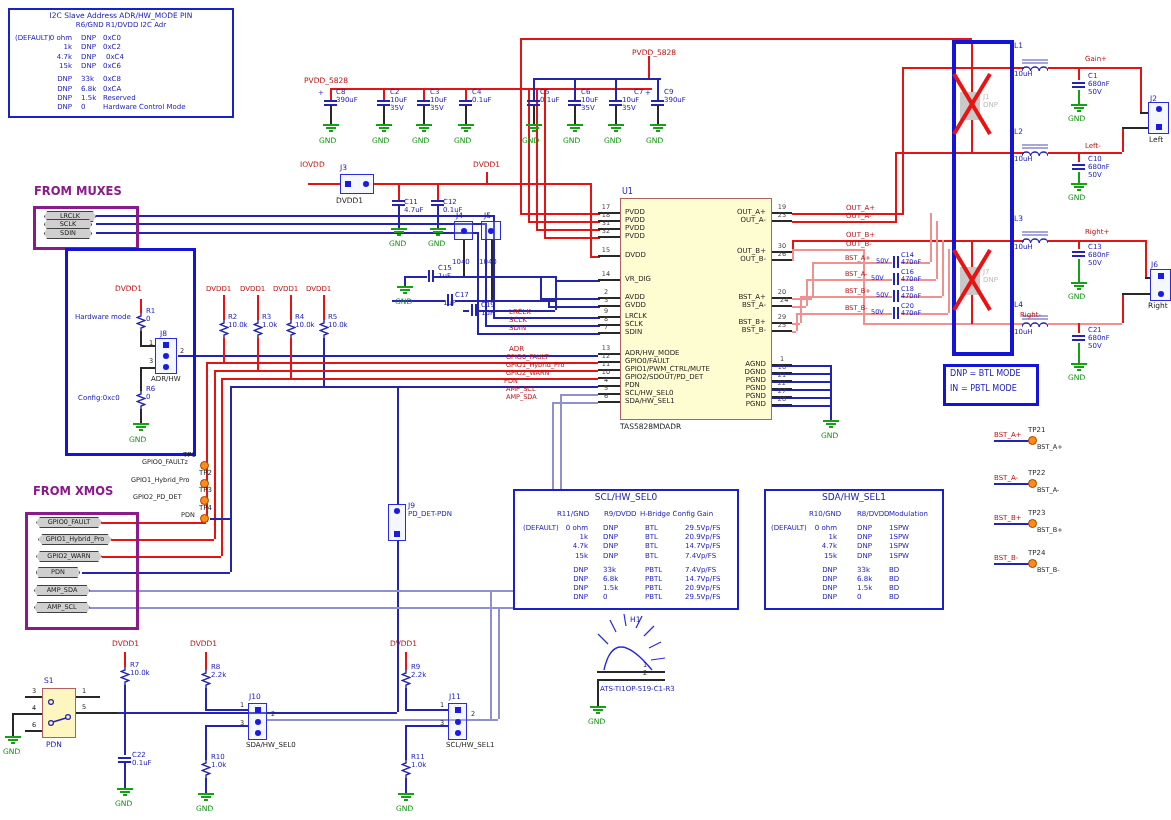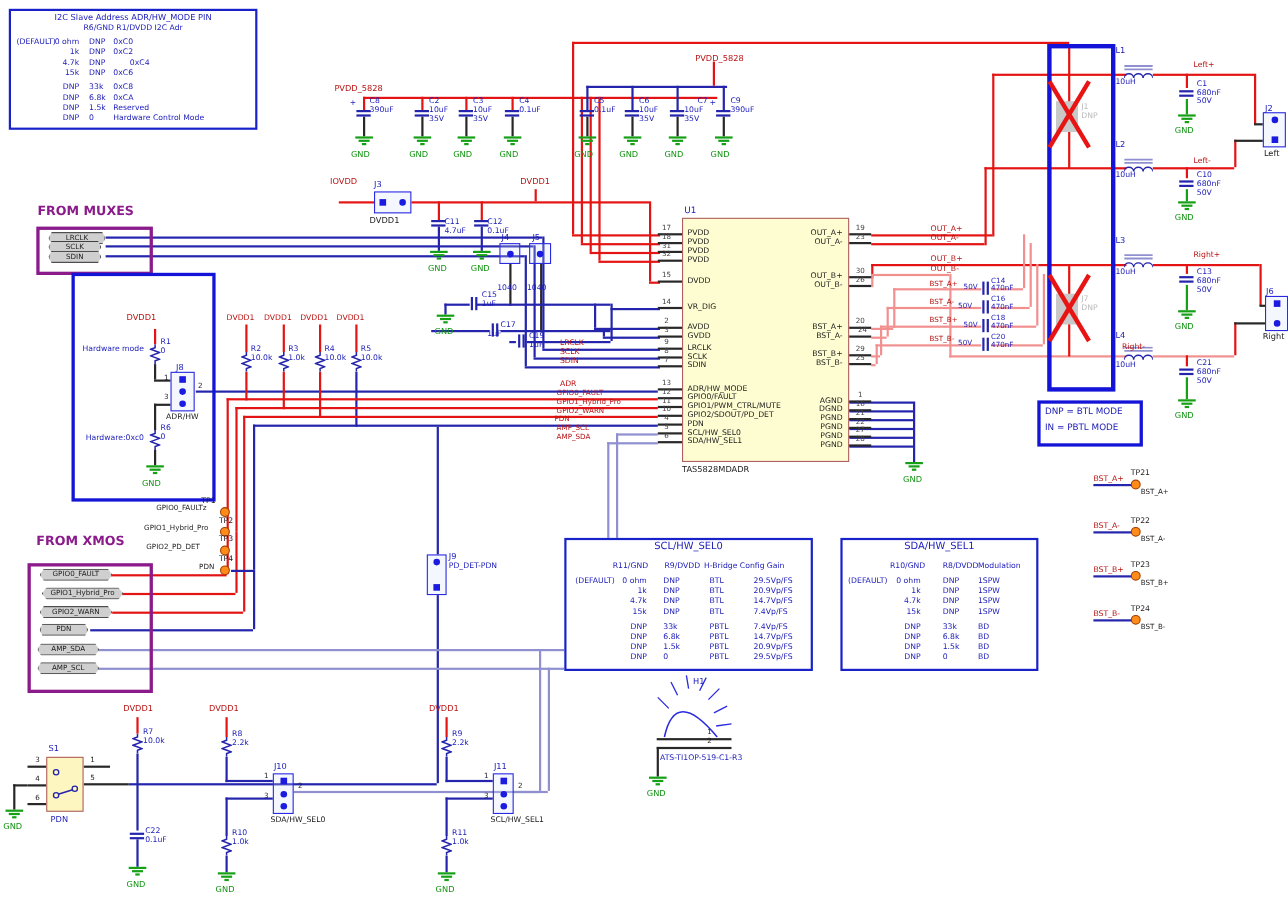--- a/index.html
+++ b/index.html
@@ -642,21 +642,21 @@
     <div class="a lb" style="left: 8px; top: 22px; width: 226px; text-align: center; color: rgb(26, 26, 184); font-size: 7px;">R6/GND R1/DVDD I2C Adr</div>
     <div class="a lb" style="left: 15px; top: 35px; color: rgb(26, 26, 184); font-size: 7px;">(DEFAULT)</div>
     <div class="a lb" style="top: 35px; color: rgb(26, 26, 184); font-size: 7px; left: 12px; width: 60px; text-align: right;">0 ohm</div>
     <div class="a lb" style="top: 35px; color: rgb(26, 26, 184); font-size: 7px; left: 81px;">DNP</div>
     <div class="a lb" style="top: 35px; color: rgb(26, 26, 184); font-size: 7px; left: 103px;">0xC0</div>
     <div class="a lb" style="top: 44.3px; color: rgb(26, 26, 184); font-size: 7px; left: 12px; width: 60px; text-align: right;">1k</div>
     <div class="a lb" style="top: 44.3px; color: rgb(26, 26, 184); font-size: 7px; left: 81px;">DNP</div>
     <div class="a lb" style="top: 44.3px; color: rgb(26, 26, 184); font-size: 7px; left: 103px;">0xC2</div>
     <div class="a lb" style="top: 53.6px; color: rgb(26, 26, 184); font-size: 7px; left: 12px; width: 60px; text-align: right;">4.7k</div>
     <div class="a lb" style="top: 53.6px; color: rgb(26, 26, 184); font-size: 7px; left: 81px;">DNP</div>
-    <div class="a lb" style="top: 53.6px; color: rgb(26, 26, 184); font-size: 7px; left: 118px;">0xC4</div>
+    <div class="a lb" style="top: 53.6px; color: rgb(26, 26, 184); font-size: 7px; left: 106px;">0xC4</div>
     <div class="a lb" style="top: 62.9px; color: rgb(26, 26, 184); font-size: 7px; left: 12px; width: 60px; text-align: right;">15k</div>
     <div class="a lb" style="top: 62.9px; color: rgb(26, 26, 184); font-size: 7px; left: 81px;">DNP</div>
     <div class="a lb" style="top: 62.9px; color: rgb(26, 26, 184); font-size: 7px; left: 103px;">0xC6</div>
     <div class="a lb" style="top: 76.2px; color: rgb(26, 26, 184); font-size: 7px; left: 12px; width: 60px; text-align: right;">DNP</div>
     <div class="a lb" style="top: 76.2px; color: rgb(26, 26, 184); font-size: 7px; left: 81px;">33k</div>
     <div class="a lb" style="top: 76.2px; color: rgb(26, 26, 184); font-size: 7px; left: 103px;">0xC8</div>
     <div class="a lb" style="top: 85.5px; color: rgb(26, 26, 184); font-size: 7px; left: 12px; width: 60px; text-align: right;">DNP</div>
     <div class="a lb" style="top: 85.5px; color: rgb(26, 26, 184); font-size: 7px; left: 81px;">6.8k</div>
     <div class="a lb" style="top: 85.5px; color: rgb(26, 26, 184); font-size: 7px; left: 103px;">0xCA</div>
     <div class="a lb" style="top: 94.8px; color: rgb(26, 26, 184); font-size: 7px; left: 12px; width: 60px; text-align: right;">DNP</div>
@@ -757,21 +757,21 @@
     <div class="a lb" style="left: 506px; top: 386px; color: rgb(184, 20, 20); font-size: 6.5px;">AMP_SCL</div>
     <div class="a lb" style="left: 506px; top: 394px; color: rgb(184, 20, 20); font-size: 6.5px;">AMP_SDA</div>
     <div class="a lb" style="left: 846px; top: 205px; color: rgb(184, 20, 20); font-size: 7px;">OUT_A+</div>
     <div class="a lb" style="left: 846px; top: 213px; color: rgb(184, 20, 20); font-size: 7px;">OUT_A-</div>
     <div class="a lb" style="left: 846px; top: 232px; color: rgb(184, 20, 20); font-size: 7px;">OUT_B+</div>
     <div class="a lb" style="left: 846px; top: 241px; color: rgb(184, 20, 20); font-size: 7px;">OUT_B-</div>
     <div class="a lb" style="left: 845px; top: 255px; color: rgb(184, 20, 20); font-size: 6.5px;">BST_A+</div>
     <div class="a lb" style="left: 845px; top: 271px; color: rgb(184, 20, 20); font-size: 6.5px;">BST_A-</div>
     <div class="a lb" style="left: 845px; top: 288px; color: rgb(184, 20, 20); font-size: 6.5px;">BST_B+</div>
     <div class="a lb" style="left: 845px; top: 305px; color: rgb(184, 20, 20); font-size: 6.5px;">BST_B-</div>
-    <div class="a lb" style="left: 1085px; top: 56px; color: rgb(184, 20, 20); font-size: 7px;">Left+</div>
+    <div class="a lb" style="left: 1085px; top: 56px; color: rgb(184, 20, 20); font-size: 7px;">Gain+</div>
     <div class="a lb" style="left: 1085px; top: 143px; color: rgb(184, 20, 20); font-size: 7px;">Left-</div>
     <div class="a lb" style="left: 1085px; top: 229px; color: rgb(184, 20, 20); font-size: 7px;">Right+</div>
     <div class="a lb" style="left: 1020px; top: 312px; color: rgb(184, 20, 20); font-size: 7px;">Right-</div>
     <div class="a lb" style="left: 994px; top: 432px; color: rgb(184, 20, 20); font-size: 7px;">BST_A+</div>
     <div class="a lb" style="left: 994px; top: 475px; color: rgb(184, 20, 20); font-size: 7px;">BST_A-</div>
     <div class="a lb" style="left: 994px; top: 515px; color: rgb(184, 20, 20); font-size: 7px;">BST_B+</div>
     <div class="a lb" style="left: 994px; top: 555px; color: rgb(184, 20, 20); font-size: 7px;">BST_B-</div>
     <div class="a lb" style="left: 336px; top: 89px; color: rgb(26, 26, 184); font-size: 7px;">C8</div>
     <div class="a lb" style="left: 336px; top: 97px; color: rgb(26, 26, 184); font-size: 7px;">390uF</div>
     <div class="a lb" style="left: 390px; top: 89px; color: rgb(26, 26, 184); font-size: 7px;">C2</div>
@@ -829,21 +829,21 @@
     <div class="a lb" style="left: 211px; top: 754px; color: rgb(26, 26, 184); font-size: 7px;">R10</div>
     <div class="a lb" style="left: 211px; top: 762px; color: rgb(26, 26, 184); font-size: 7px;">1.0k</div>
     <div class="a lb" style="left: 411px; top: 754px; color: rgb(26, 26, 184); font-size: 7px;">R11</div>
     <div class="a lb" style="left: 411px; top: 762px; color: rgb(26, 26, 184); font-size: 7px;">1.0k</div>
     <div class="a lb" style="left: 160px; top: 330px; color: rgb(26, 26, 184); font-size: 7.5px;">J8</div>
     <div class="a lb" style="left: 151px; top: 376px; color: rgb(28, 28, 28); font-size: 7px;">ADR/HW</div>
     <div class="a lb" style="left: 149px; top: 340px; color: rgb(28, 28, 28); font-size: 6.5px;">1</div>
     <div class="a lb" style="left: 180px; top: 348px; color: rgb(28, 28, 28); font-size: 6.5px;">2</div>
     <div class="a lb" style="left: 149px; top: 358px; color: rgb(28, 28, 28); font-size: 6.5px;">3</div>
     <div class="a lb" style="left: 75px; top: 314px; color: rgb(26, 26, 184); font-size: 7px;">Hardware mode</div>
-    <div class="a lb" style="left: 78px; top: 395px; color: rgb(26, 26, 184); font-size: 7px;">Hardware:0xc0</div>
+    <div class="a lb" style="left: 78px; top: 395px; color: rgb(26, 26, 184); font-size: 7px;">Config:0xc0</div>
     <div class="a lb" style="left: 408px; top: 502px; color: rgb(26, 26, 184); font-size: 7.5px;">J9</div>
     <div class="a lb" style="left: 408px; top: 511px; color: rgb(26, 26, 184); font-size: 7px;">PD_DET-PDN</div>
     <div class="a lb" style="left: 249px; top: 693px; color: rgb(26, 26, 184); font-size: 7.5px;">J10</div>
     <div class="a lb" style="left: 246px; top: 742px; color: rgb(28, 28, 28); font-size: 7px;">SDA/HW_SEL0</div>
     <div class="a lb" style="left: 240px; top: 702px; color: rgb(28, 28, 28); font-size: 6.5px;">1</div>
     <div class="a lb" style="left: 271px; top: 711px; color: rgb(28, 28, 28); font-size: 6.5px;">2</div>
     <div class="a lb" style="left: 240px; top: 720px; color: rgb(28, 28, 28); font-size: 6.5px;">3</div>
     <div class="a lb" style="left: 449px; top: 693px; color: rgb(26, 26, 184); font-size: 7.5px;">J11</div>
     <div class="a lb" style="left: 446px; top: 742px; color: rgb(28, 28, 28); font-size: 7px;">SCL/HW_SEL1</div>
     <div class="a lb" style="left: 440px; top: 702px; color: rgb(28, 28, 28); font-size: 6.5px;">1</div>

